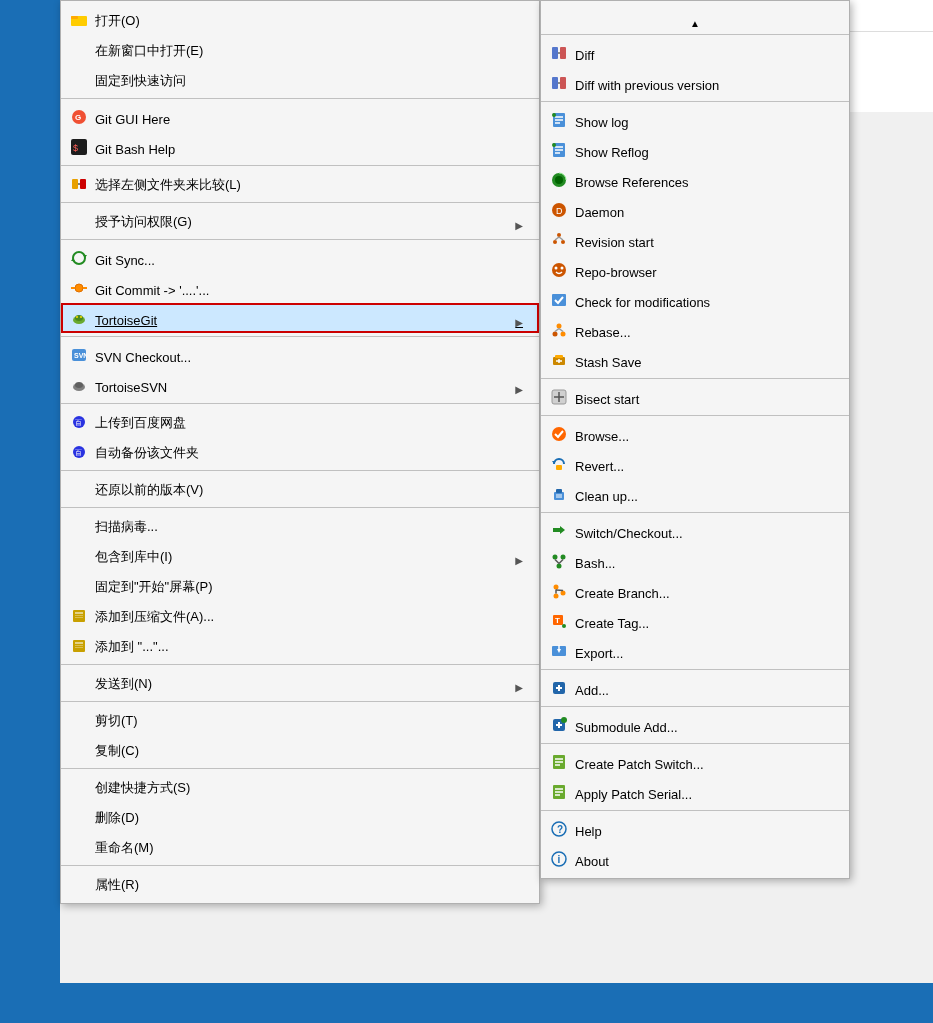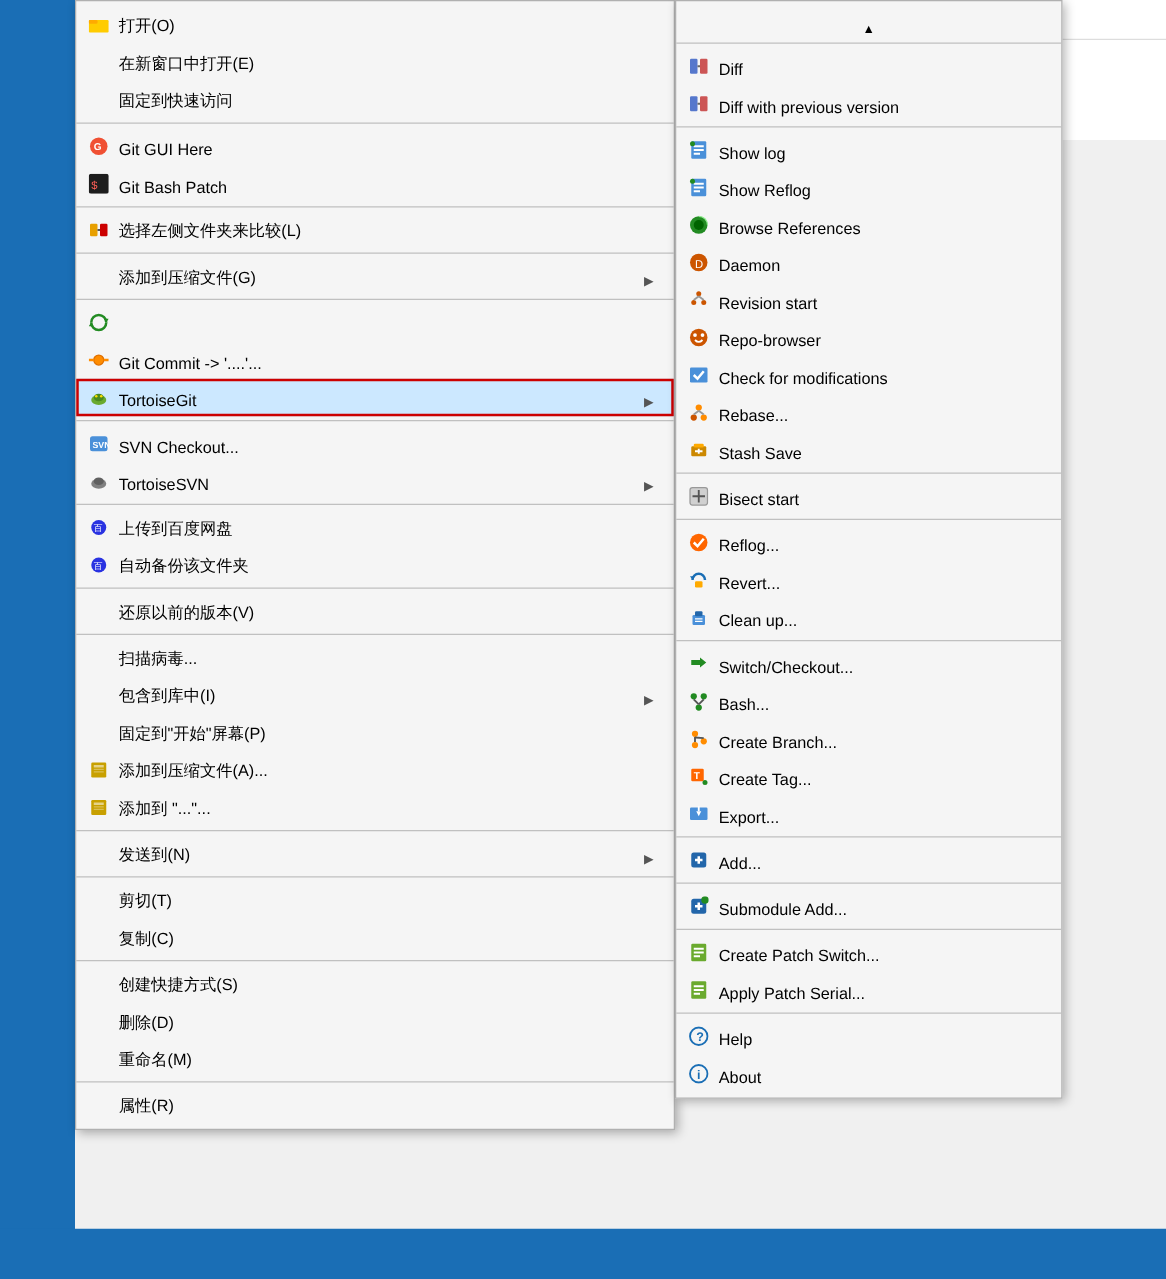--- a/index.html
+++ b/index.html
@@ -99,20 +99,21 @@
 
     
     .svg-icon {
       width: 16px;
       height: 16px;
     }
 
     
     .item-selected {
       background: #cce8ff;
+      text-decoration: underline;
     }
 
     
     .taskbar {
       position: absolute;
       bottom: 0;
       left: 0;
       width: 933px;
       height: 40px;
       background: #1a6eb5;
@@ -182,55 +183,56 @@
     <span class="menu-label">Git GUI Here</span>
   </div>
 
   <div class="menu-item">
     <div class="menu-icon">
       <svg class="svg-icon" viewBox="0 0 16 16">
         <rect width="16" height="16" rx="2" fill="#1d1d1d"></rect>
         <text x="2" y="12" font-size="9" fill="#ff5f57">$</text>
       </svg>
     </div>
-    <span class="menu-label">Git Bash Patch</span>
+    <span class="menu-label">Git Bash Help</span>
   </div>
 
   <div class="menu-separator"></div>
 
   <div class="menu-item">
     <div class="menu-icon">
       <svg class="svg-icon" viewBox="0 0 16 16">
         <rect x="1" y="3" width="6" height="10" rx="1" fill="#e8a000"></rect>
         <rect x="9" y="3" width="6" height="10" rx="1" fill="#cc0000"></rect>
         <line x1="7" y1="8" x2="9" y2="8" stroke="#555" stroke-width="1.5"></line>
       </svg>
     </div>
     <span class="menu-label">选择左侧文件夹来比较(L)</span>
   </div>
 
   <div class="menu-separator"></div>
 
   <div class="menu-item">
     <div class="menu-icon"></div>
-    <span class="menu-label">添加到压缩文件(G)</span>
+    <span class="menu-label">授予访问权限(G)</span>
     <span class="menu-arrow">▶</span>
   </div>
 
   <div class="menu-separator"></div>
 
   <div class="menu-item">
     <div class="menu-icon">
       <svg class="svg-icon" viewBox="0 0 16 16">
         <path d="M2 8 A6 6 0 0 1 14 8" stroke="#228B22" stroke-width="2" fill="none"></path>
         <polygon points="12,5 14,8 16,5" fill="#228B22"></polygon>
         <path d="M14 8 A6 6 0 0 1 2 8" stroke="#228B22" stroke-width="2" fill="none"></path>
         <polygon points="0,11 2,8 4,11" fill="#228B22"></polygon>
       </svg>
     </div>
+    <span class="menu-label">Git Sync...</span>
   </div>
 
   <div class="menu-item">
     <div class="menu-icon">
       <svg class="svg-icon" viewBox="0 0 16 16">
         <circle cx="8" cy="8" r="4" fill="#ff8c00" stroke="#e07000" stroke-width="1"></circle>
         <line x1="0" y1="8" x2="4" y2="8" stroke="#ff8c00" stroke-width="2"></line>
         <line x1="12" y1="8" x2="16" y2="8" stroke="#ff8c00" stroke-width="2"></line>
       </svg>
     </div>
@@ -543,21 +545,21 @@
 
   <div class="menu-separator"></div>
 
   <div class="menu-item">
     <div class="menu-icon">
       <svg class="svg-icon" viewBox="0 0 16 16">
         <circle cx="8" cy="8" r="7" fill="#ff6600"></circle>
         <polyline points="4,8 7,11 12,5" stroke="white" stroke-width="2" fill="none"></polyline>
       </svg>
     </div>
-    <span class="menu-label">Reflog...</span>
+    <span class="menu-label">Browse...</span>
   </div>
 
   <div class="menu-item">
     <div class="menu-icon">
       <svg class="svg-icon" viewBox="0 0 16 16">
         <path d="M3 8 A5 5 0 0 1 13 8" stroke="#1a6eb5" stroke-width="2" fill="none"></path>
         <polygon points="1,5 3,8 5,5" fill="#1a6eb5"></polygon>
         <rect x="5" y="9" width="6" height="5" rx="1" fill="#ffaa00"></rect>
       </svg>
     </div>

